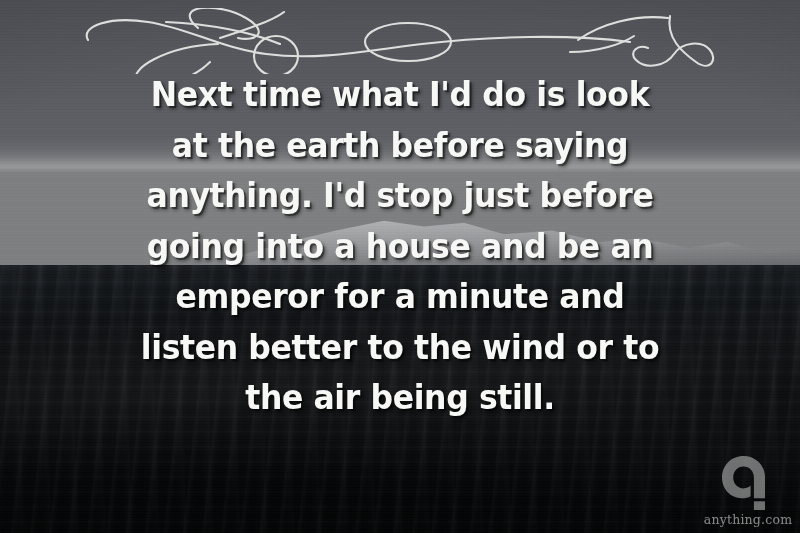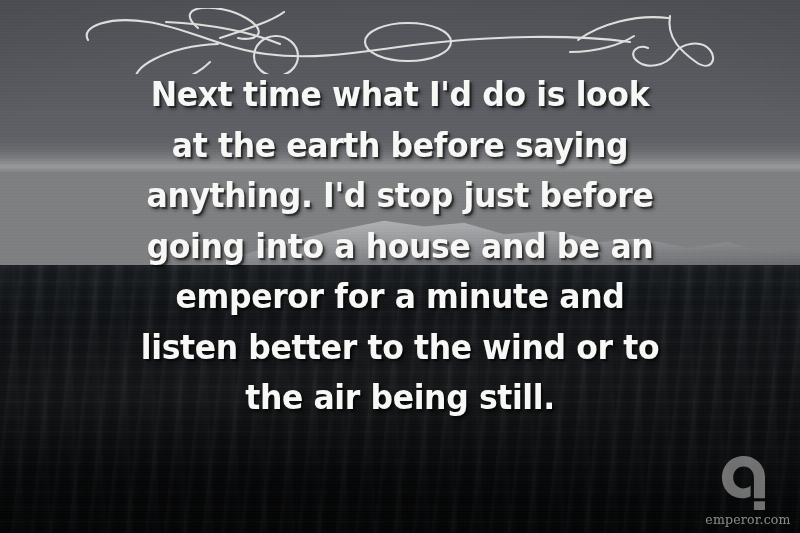--- a/index.html
+++ b/index.html
@@ -258,16 +258,16 @@
 
   </div>
 
   <div class="watermark">
     <svg class="wm-mark" viewBox="0 0 54 56">
       <g fill="#c3c3c3">
         <path d="M22.5 1 C 10.2 1, 1 10.4, 1 22.6 C 1 34.1, 9.6 43.3, 21 43.3 C 24.4 43.3, 27.2 42.5, 29.6 41.2 L 29.6 30.6 C 27.9 32.3, 25.5 33.4, 22.6 33.4 C 16.6 33.4, 12.2 28.8, 12.2 22.5 C 12.2 16.1, 16.6 11.4, 22.6 11.4 C 28.6 11.4, 32.9 16.1, 32.9 22.5 L 32.9 43.3 L 44 43.3 L 44 22.6 C 44 10.4, 34.8 1, 22.5 1 Z"></path>
         <rect x="32.9" y="46.3" width="11.1" height="8.7"></rect>
       </g>
     </svg>
-    <div class="wm-text">emperor.com</div>
+    <div class="wm-text">anything.com</div>
   </div>
 
 </div>
 
 </body></html>

